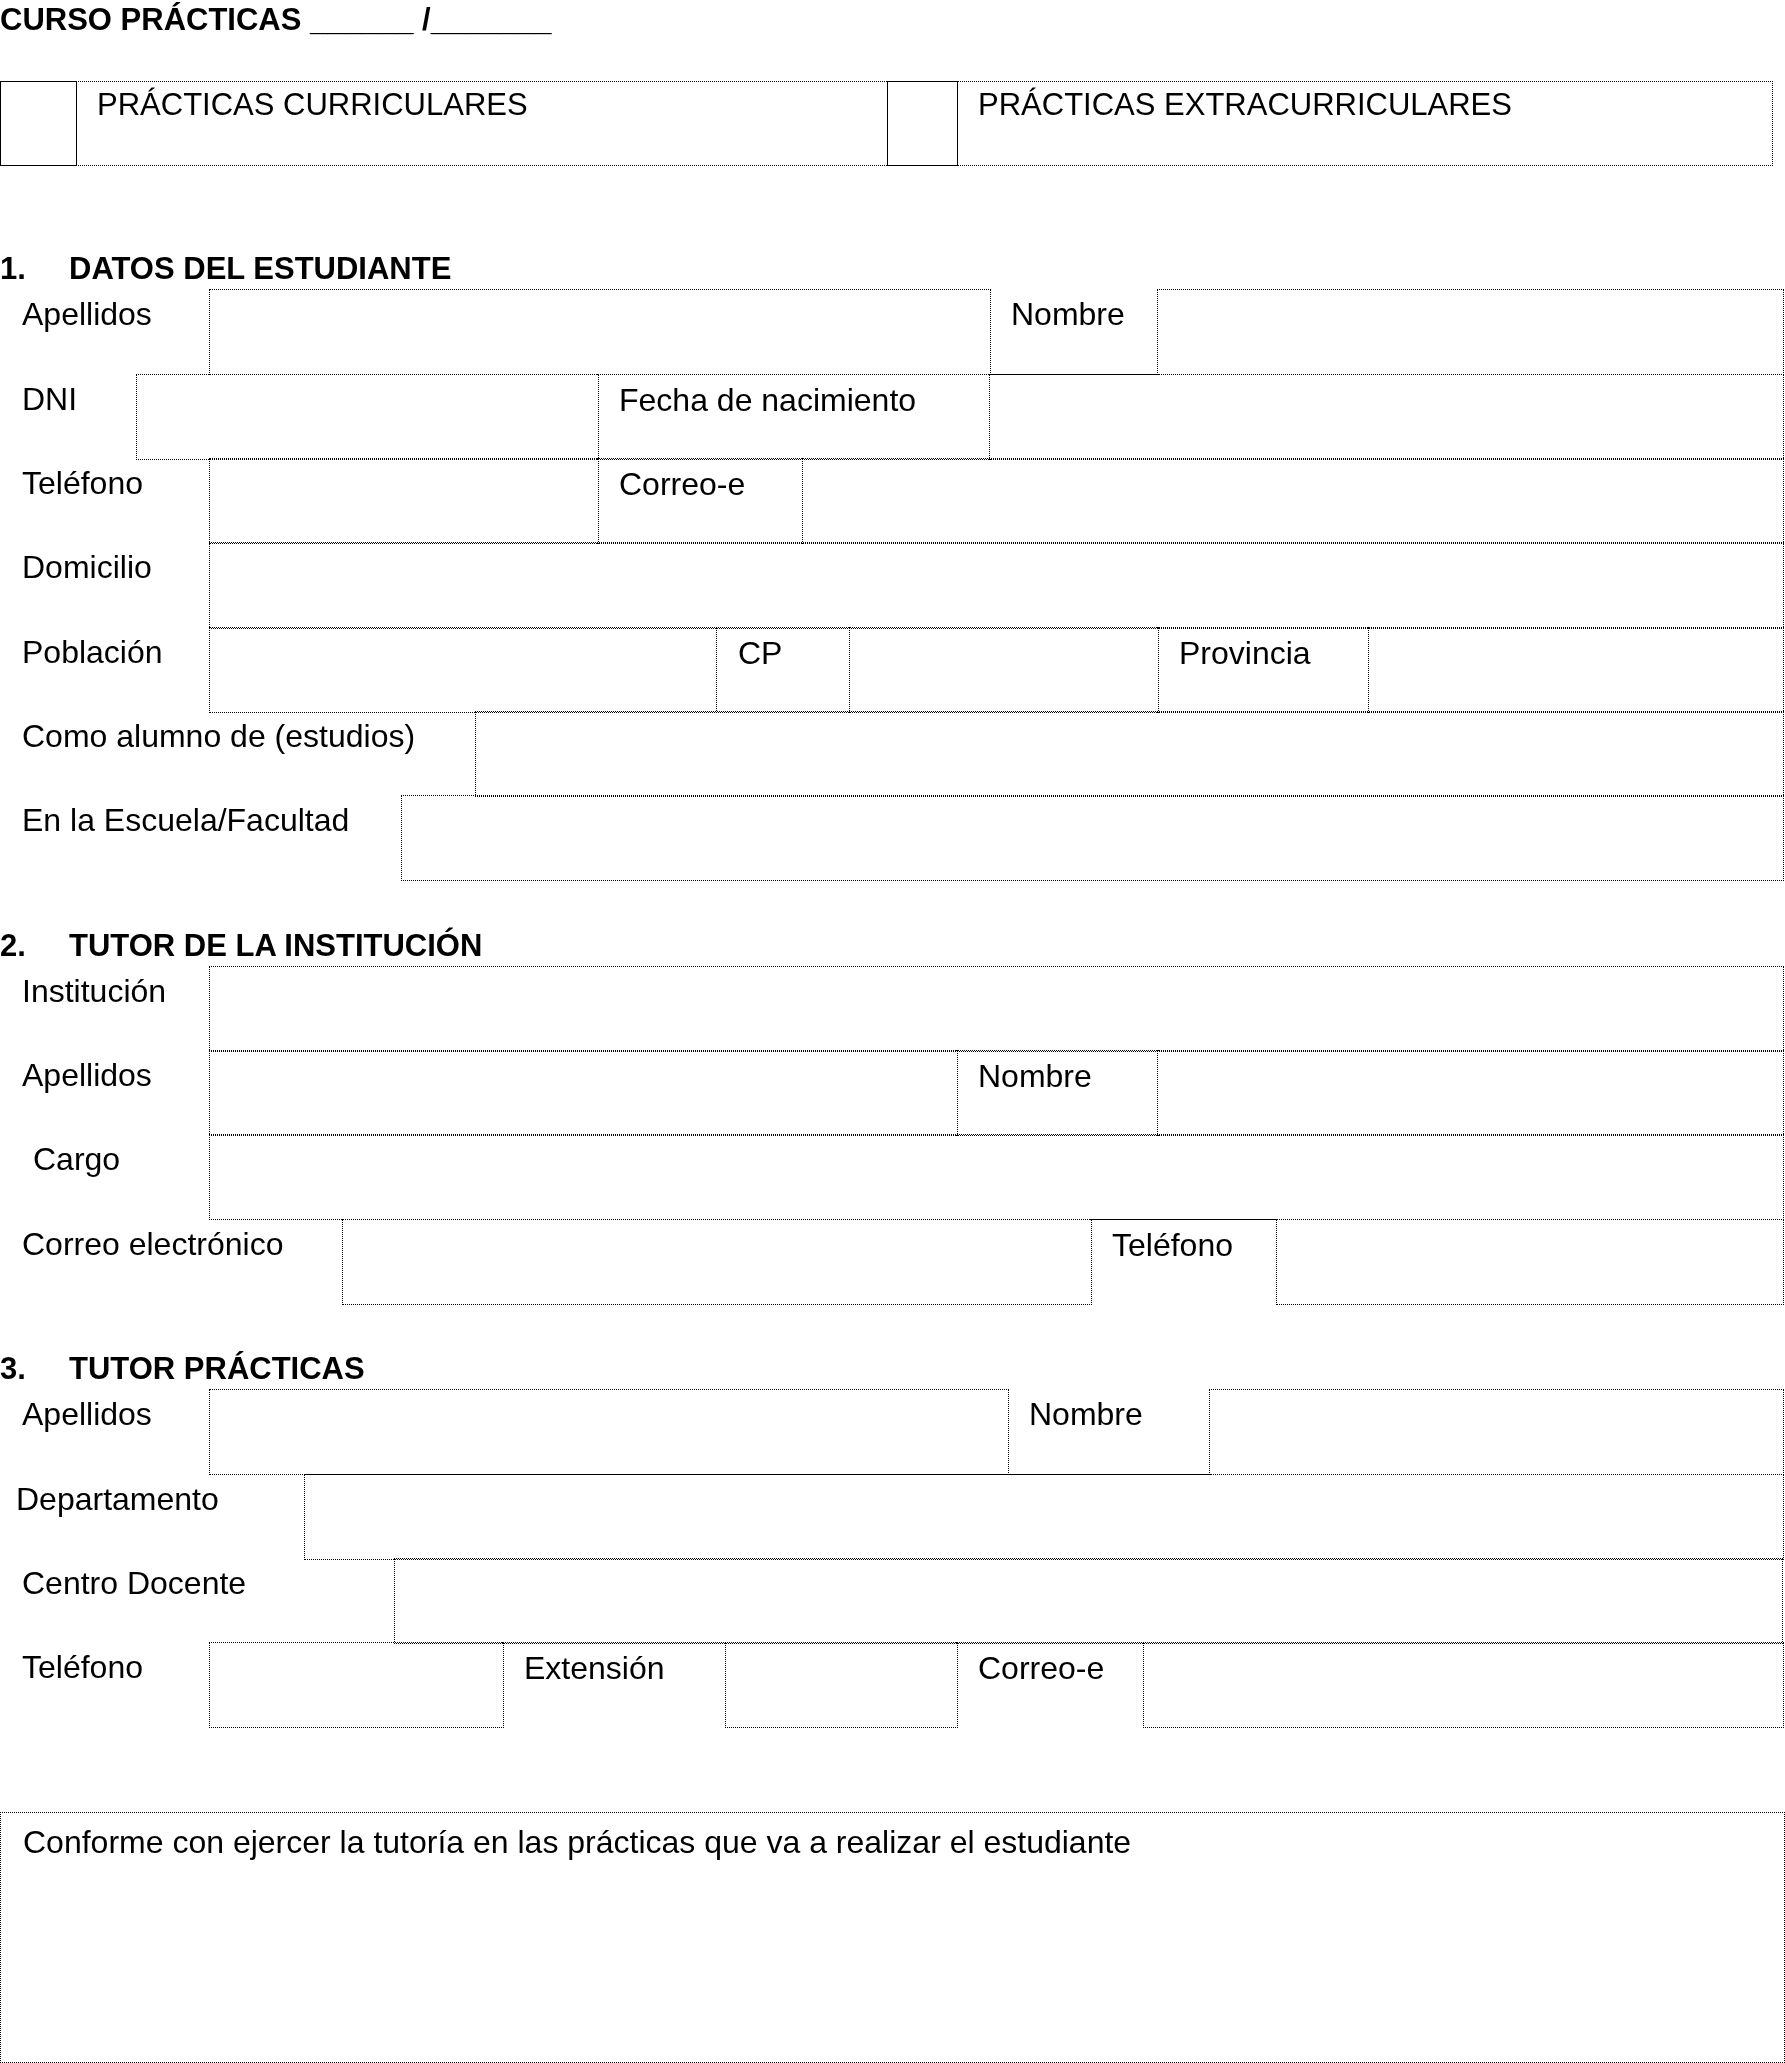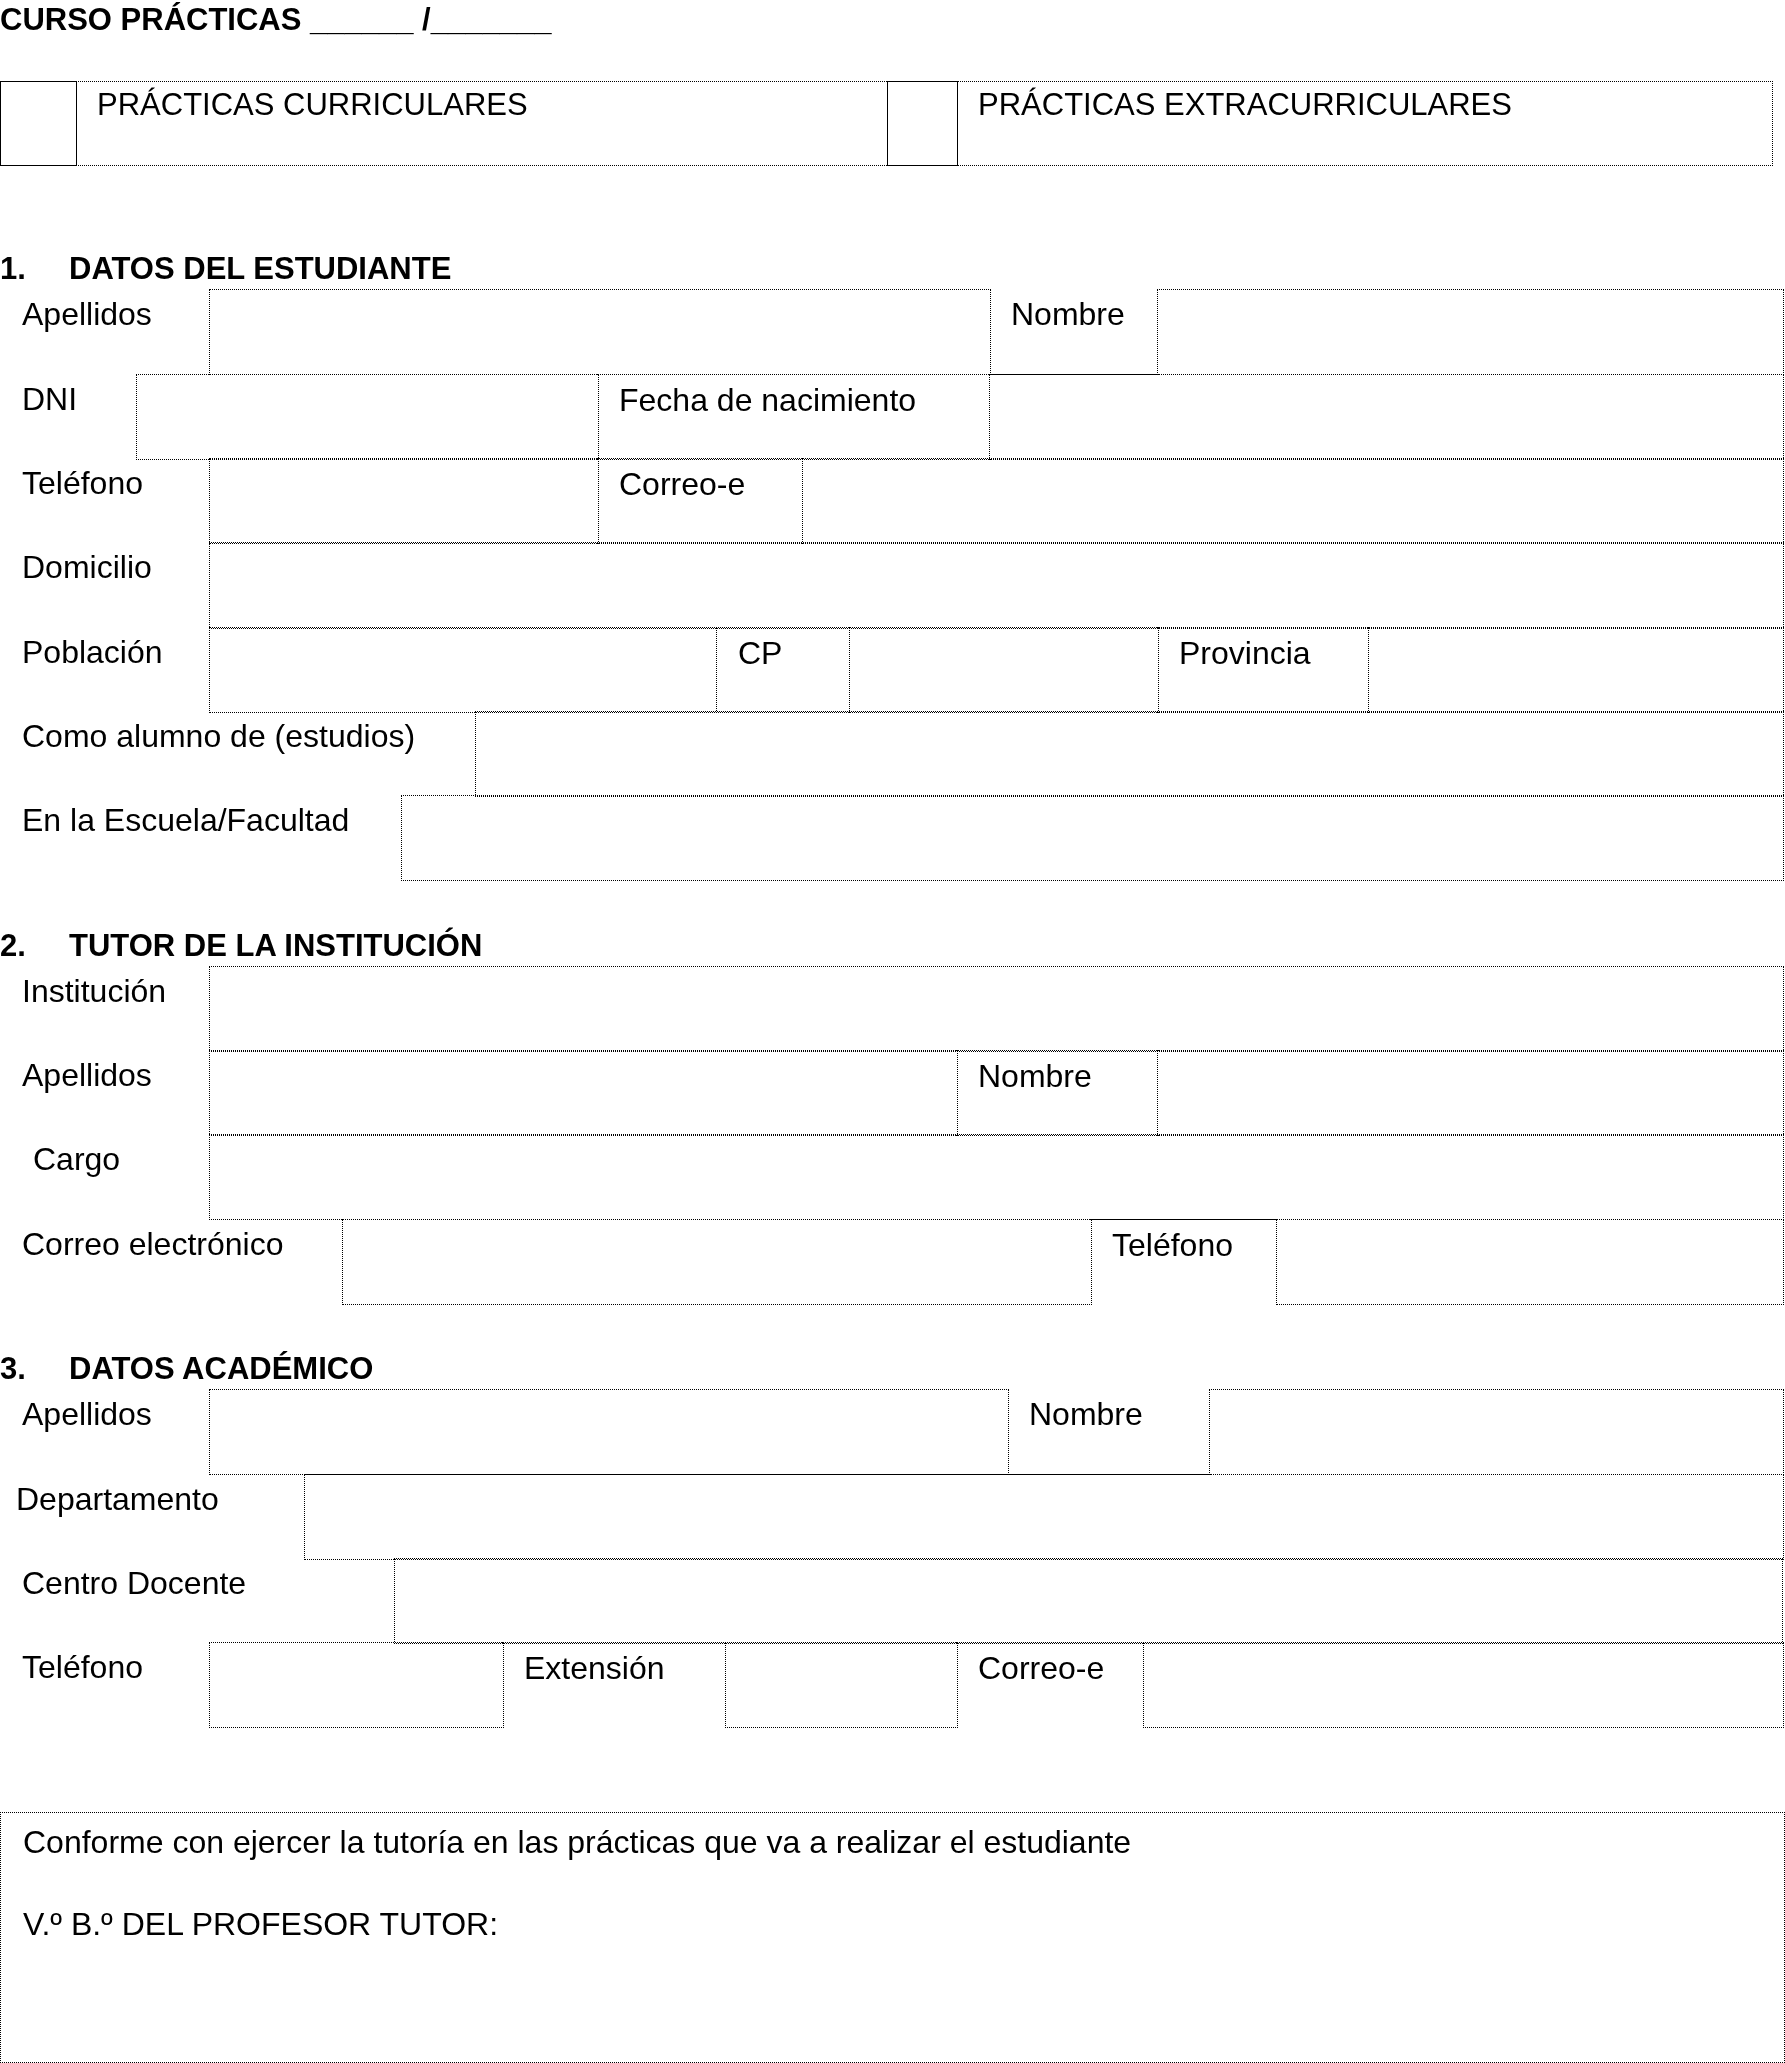--- a/index.html
+++ b/index.html
@@ -92,21 +92,21 @@
 <div class="abs cell inp" style="left:1157px;top:1050px;width:627px;height:86px;"></div>
 
 <div class="abs cell lbl" style="left:11px;top:1134px;width:209px;">Cargo</div>
 <div class="abs cell inp" style="left:209px;top:1134px;width:1575px;height:86px;"></div>
 
 <div class="abs cell lbl" style="left:0;top:1219px;width:342px;">Correo electrónico</div>
 <div class="abs cell inp" style="left:342px;top:1219px;width:750px;height:86px;"></div>
 <div class="abs cell lbl bt" style="left:1090px;top:1219px;width:187px;height:86px;">Teléfono</div>
 <div class="abs cell inp" style="left:1276px;top:1219px;width:508px;height:86px;"></div>
 
-<div class="abs section-head" style="left:0;top:1351px;"><span class="num">3.</span><span>DATOS ACADÉMICO</span></div>
+<div class="abs section-head" style="left:0;top:1351px;"><span class="num">3.</span><span>TUTOR PRÁCTICAS</span></div>
 
 <div class="abs cell lbl" style="left:0;top:1389px;width:209px;">Apellidos</div>
 <div class="abs cell inp" style="left:209px;top:1389px;width:800px;height:86px;"></div>
 <div class="abs cell lbl bb" style="left:1007px;top:1389px;width:204px;height:86px;">Nombre</div>
 <div class="abs cell inp" style="left:1209px;top:1389px;width:575px;height:86px;"></div>
 
 <div class="abs cell lbl" style="left:0;top:1474px;width:304px;padding-left:16px;">Departamento</div>
 <div class="abs cell inp" style="left:304px;top:1474px;width:1480px;height:86px;"></div>
 
 <div class="abs cell lbl" style="left:0;top:1558px;width:394px;">Centro Docente</div>
@@ -115,15 +115,14 @@
 <div class="abs cell lbl" style="left:0;top:1642px;width:209px;">Teléfono</div>
 <div class="abs cell inp" style="left:209px;top:1642px;width:295px;height:86px;"></div>
 <div class="abs cell lbl bt" style="left:502px;top:1642px;width:224px;height:86px;">Extensión</div>
 <div class="abs cell inp" style="left:725px;top:1642px;width:233px;height:86px;"></div>
 <div class="abs cell lbl bt" style="left:956px;top:1642px;width:188px;height:86px;">Correo-e</div>
 <div class="abs cell inp" style="left:1143px;top:1642px;width:641px;height:86px;"></div>
 
 <div class="abs sign-box">
   <p>Conforme con ejercer la tutoría en las prácticas que va a realizar el estudiante</p>
   <div class="gap"></div>
-  <p>V.º B.º DEL PROFESOR TUTOR:</p>
 </div>
 
 
 </body></html>

